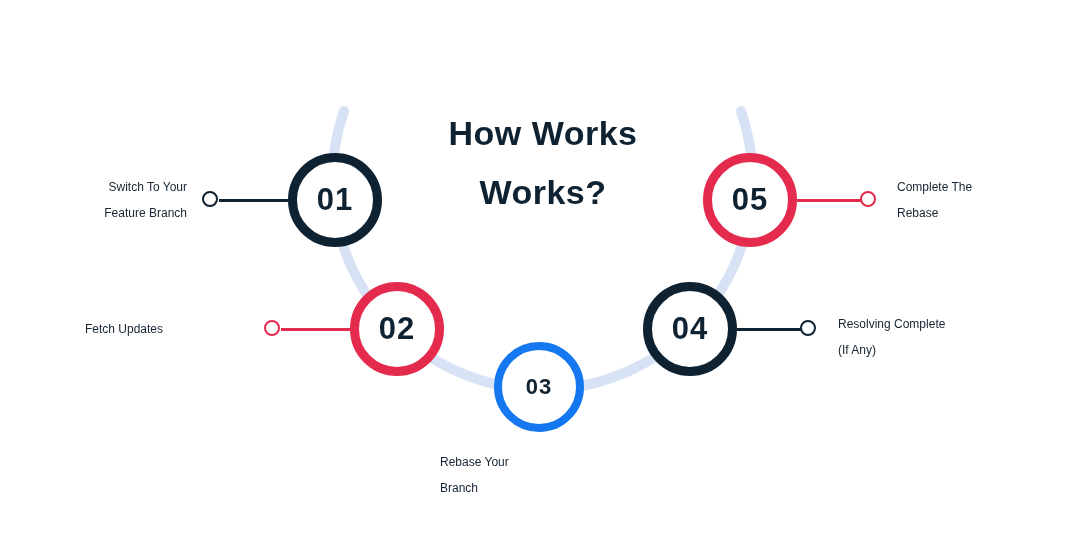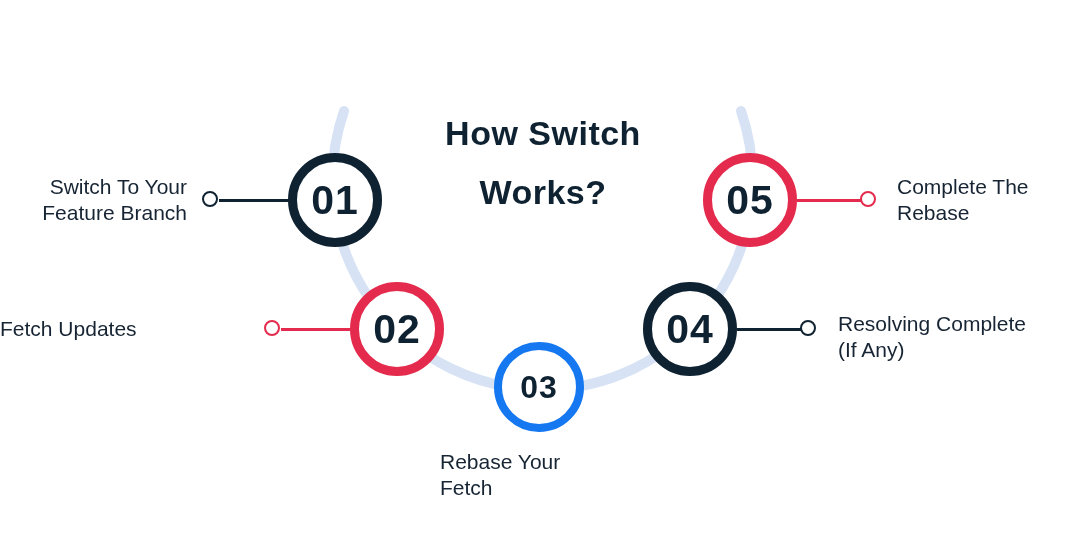--- a/index.html
+++ b/index.html
@@ -29,30 +29,30 @@
     color: var(--navy);
   }
   .node {
     position: absolute;
     box-sizing: border-box;
     width: 94px; height: 94px;
     border-radius: 50%;
     background: #ffffff;
     display: flex; align-items: center; justify-content: center;
     font-weight: 700;
-    font-size: 41px;
+    font-size: 31px;
     letter-spacing: 1px;
     color: var(--navy);
   }
   .c-navy { border: 9px solid var(--navy); }
   .c-red  { border: 9px solid var(--red); }
   .c-blue { border: 8px solid var(--blue); }
   .n1 { left: 288px; top: 153px; }
   .n2 { left: 350px; top: 282px; }
-  .n3 { left: 494px; top: 342px; width: 90px; height: 90px; font-size: 32px; }
+  .n3 { left: 494px; top: 342px; width: 90px; height: 90px; font-size: 22px; }
   .n4 { left: 643px; top: 282px; text-align: right; }
   .n5 { left: 703px; top: 153px; }
   .conn-line { position: absolute; height: 2.5px; }
   .conn-dot {
     position: absolute;
     width: 12px; height: 12px;
     border-radius: 50%;
     background: #ffffff;
     border: 2.5px solid;
     box-sizing: content-box;
@@ -64,42 +64,42 @@
   .cl1 { left: 219px; top: 199px; width: 70px; }
   .cd1 { left: 202px; top: 191px; }
   .cl2 { left: 281px; top: 328px; width: 69px; }
   .cd2 { left: 264px; top: 320px; }
   .cl4 { left: 737px; top: 328px; width: 64px; }
   .cd4 { left: 800px; top: 320px; }
   .cl5 { left: 797px; top: 199px; width: 64px; }
   .cd5 { left: 860px; top: 191px; }
   .label {
     position: absolute;
-    font-size: 21px;
+    font-size: 12px;
     line-height: 26px;
     font-weight: 500;
     color: var(--text);
   }
   .l1 { left: 0;   top: 174px; width: 187px; text-align: right; }
-  .l2 { left: 0;   top: 316px; width: 248px; text-align: left; }
+  .l2 { left: 0;   top: 316px; width: 248px; text-align: center; }
   .l3 { left: 440px; top: 449px; width: 200px; text-align: left; }
   .l4 { left: 838px; top: 311px; text-align: left; }
   .l5 { left: 897px; top: 174px; text-align: left; }
 </style>
 </head>
 <body>
 
 <div class="canvas">
 
   <svg class="arc-svg" width="1083" height="543" viewBox="0 0 1083 543" aria-hidden="true">
     <path class="arc-path" d="M 344 111 A 210 210 0 1 0 741 111"></path>
   </svg>
 
   <div class="title">
-    <div>How Switch</div>
+    <div>How Works</div>
     <div>Works?</div>
   </div>
 
   <div class="node n1 c-navy">
     <span>01</span>
   </div>
   <div class="conn-line k-navy cl1"></div>
   <div class="conn-dot k-navy cd1"></div>
   <div class="label l1">
     <div>Switch To Your</div>
@@ -113,21 +113,21 @@
   <div class="conn-dot k-red cd2"></div>
   <div class="label l2">
     <div>Fetch Updates</div>
   </div>
 
   <div class="node n3 c-blue">
     <span>03</span>
   </div>
   <div class="label l3">
     <div>Rebase Your</div>
-    <div>Fetch</div>
+    <div>Branch</div>
   </div>
 
   <div class="node n4 c-navy">
     <span>04</span>
   </div>
   <div class="conn-line k-navy cl4"></div>
   <div class="conn-dot k-navy cd4"></div>
   <div class="label l4">
     <div>Resolving Complete</div>
     <div>(If Any)</div>

